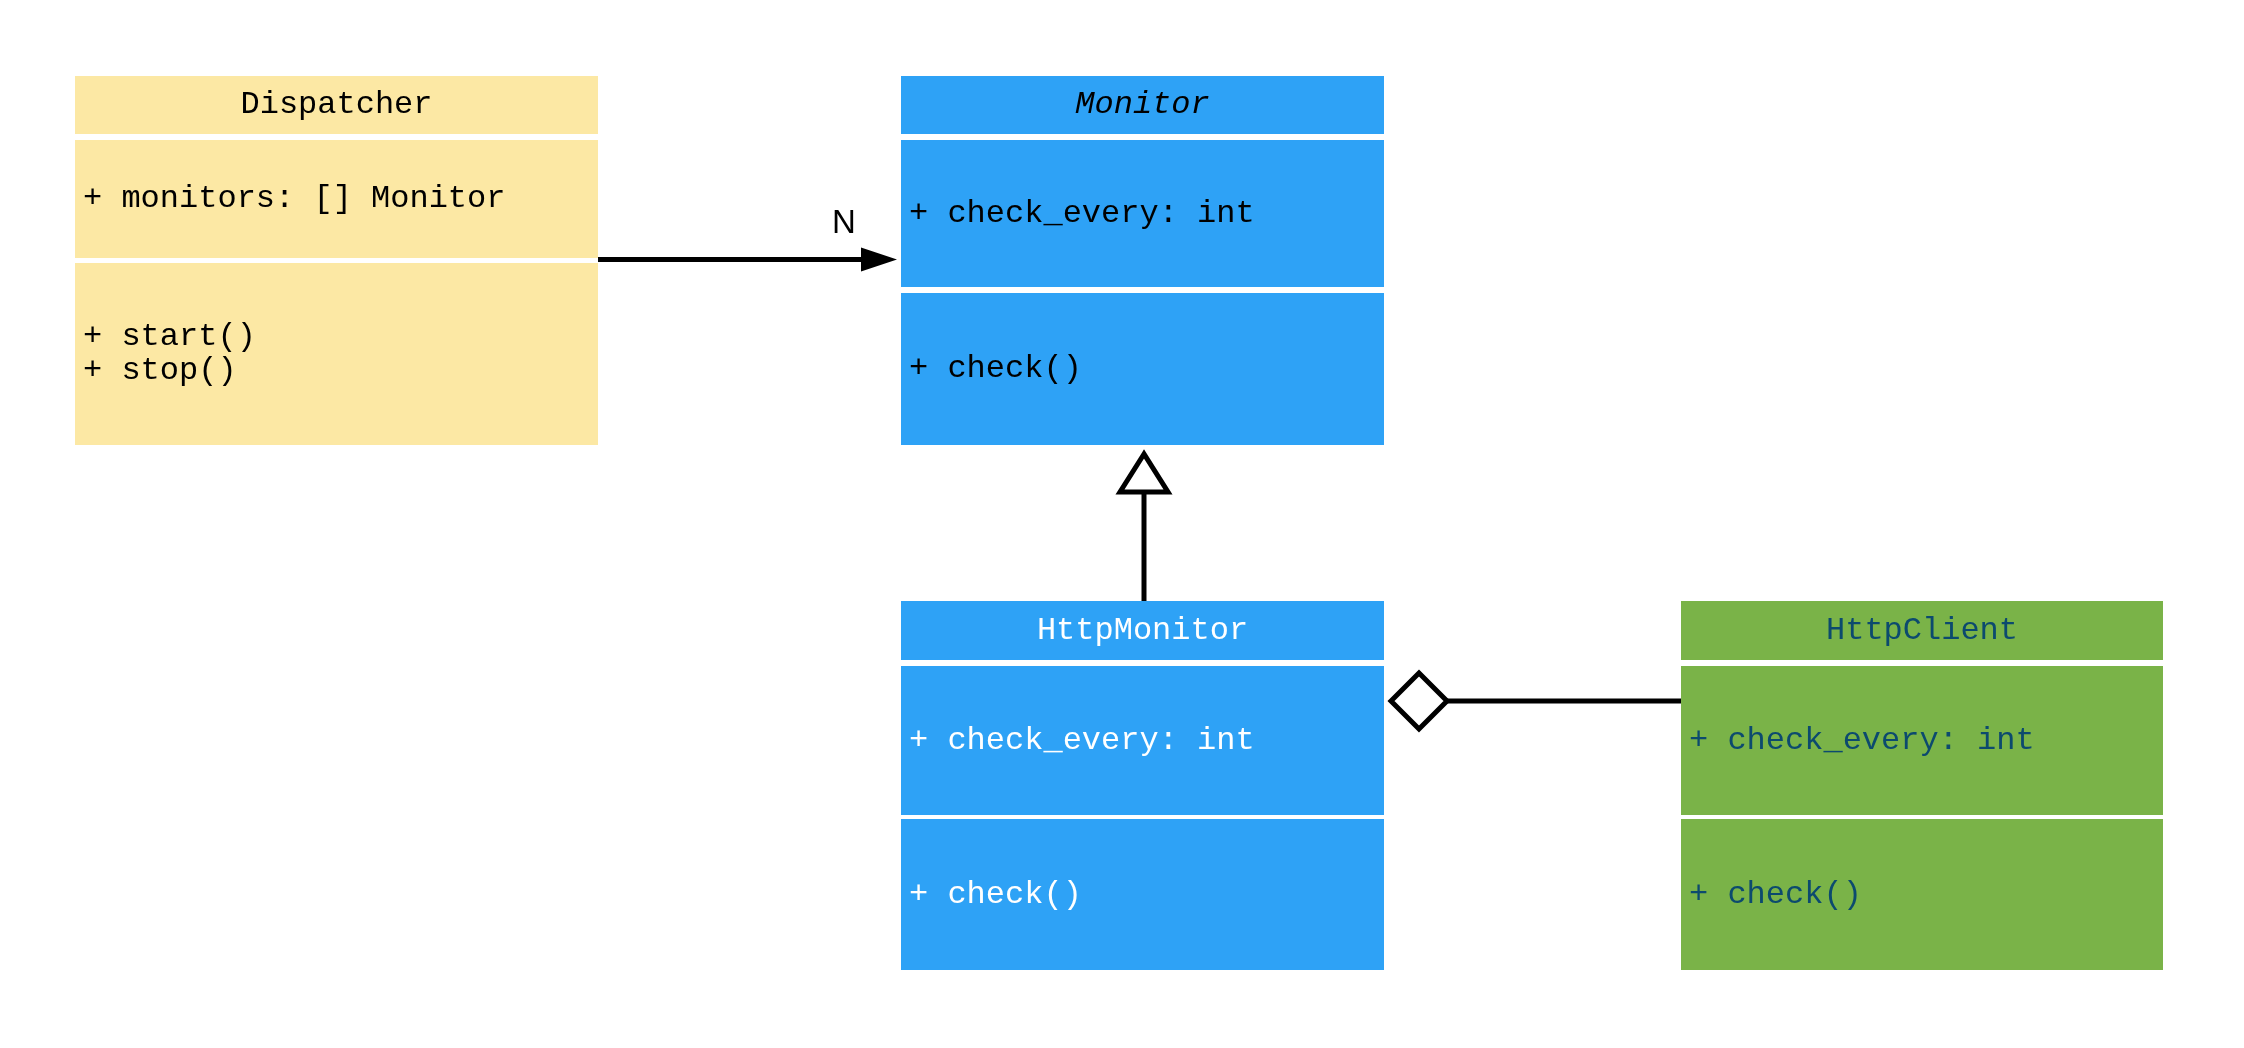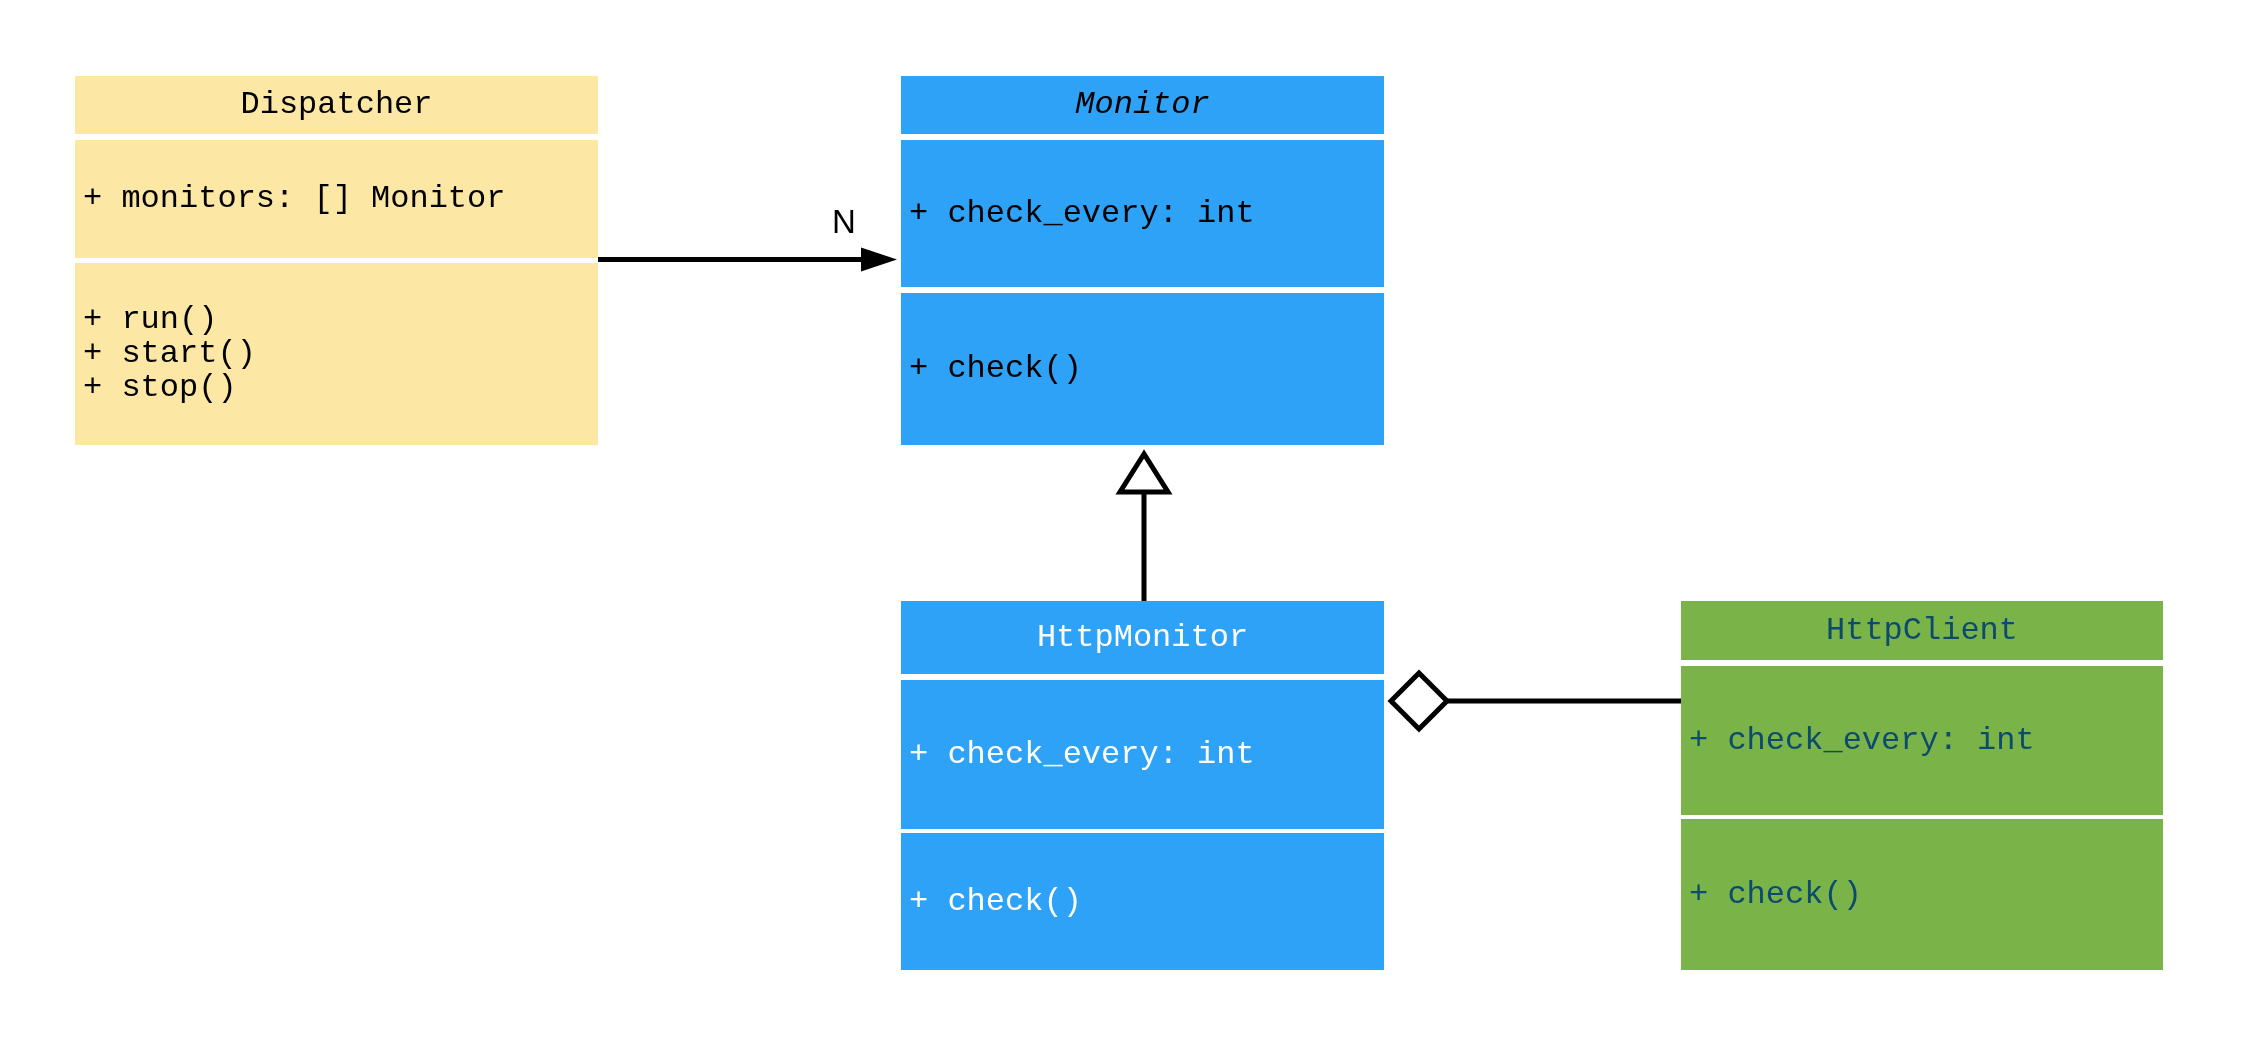--- a/index.html
+++ b/index.html
@@ -40,21 +40,21 @@
   #box-dispatcher .title   { height: 58px;  margin-bottom: 6px; }
   #box-dispatcher .attrs   { height: 118px; margin-bottom: 5px; }
   #box-dispatcher .methods { flex: 1; }
 
   #box-monitor { left: 901px; top: 76px;  width: 483px; height: 369px; }
   #box-monitor .title   { height: 58px;  margin-bottom: 6px; }
   #box-monitor .attrs   { height: 147px; margin-bottom: 6px; }
   #box-monitor .methods { flex: 1; }
 
   #box-httpmonitor { left: 901px; top: 601px; width: 483px; height: 369px; }
-  #box-httpmonitor .title   { height: 73px;  margin-bottom: 6px; justify-content: center; }
+  #box-httpmonitor .title   { height: 59px;  margin-bottom: 6px; justify-content: center; }
   #box-httpmonitor .attrs   { height: 149px; margin-bottom: 4px; }
   #box-httpmonitor .methods { flex: 1; }
 
   #box-httpclient { left: 1681px; top: 601px; width: 482px; height: 369px; }
   #box-httpclient .title   { height: 59px;  margin-bottom: 6px; }
   #box-httpclient .attrs   { height: 149px; margin-bottom: 4px; }
   #box-httpclient .methods { flex: 1; }
 
   
   #relations {
@@ -81,21 +81,20 @@
 <div class="canvas">
 
   <div class="uml-class" id="box-dispatcher" style="color: rgb(0, 0, 0);">
     <div class="sec title" style="background-color: rgb(252, 232, 164);">
       <span>Dispatcher</span>
     </div>
     <div class="sec attrs" style="background-color: rgb(252, 232, 164);">
       <div class="line">+ monitors: [] Monitor</div>
     </div>
     <div class="sec methods" style="background-color: rgb(252, 232, 164);">
-      <div class="line">+ run()</div>
       <div class="line">+ start()</div>
       <div class="line">+ stop()</div>
     </div>
   </div>
 
   <div class="uml-class" id="box-monitor" style="color: #000000;">
     <div class="sec title italic" style="background-color: rgb(46, 162, 246);">
       <span>Monitor</span>
     </div>
     <div class="sec attrs" style="background-color: rgb(46, 162, 246);">

